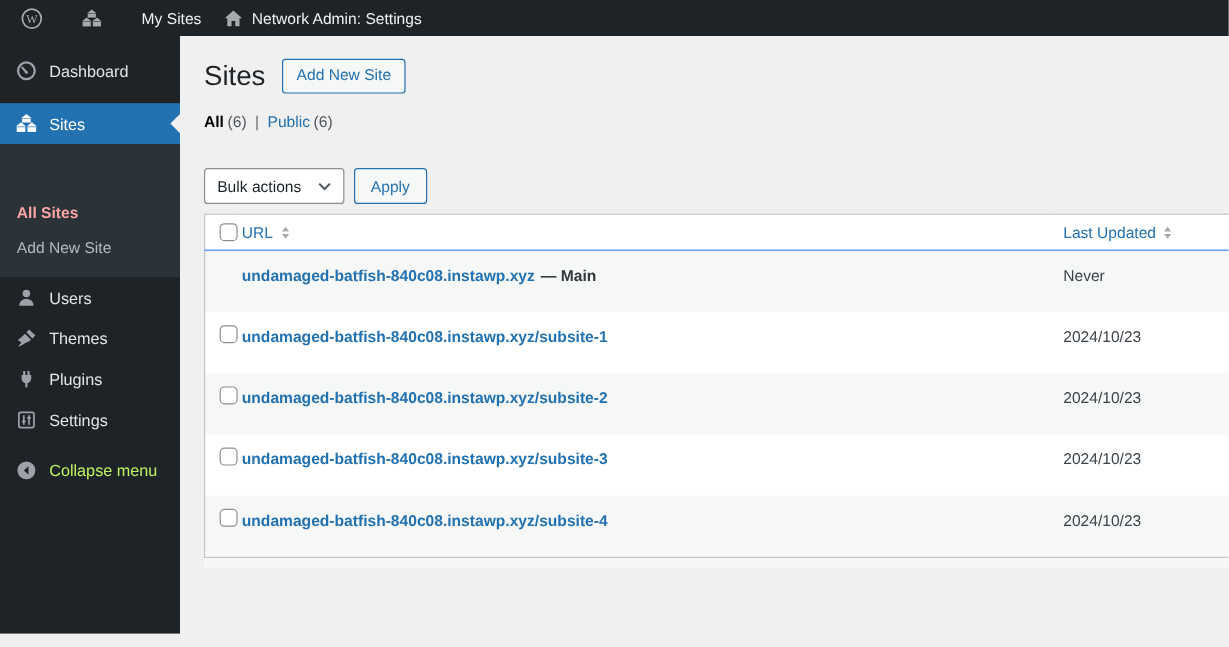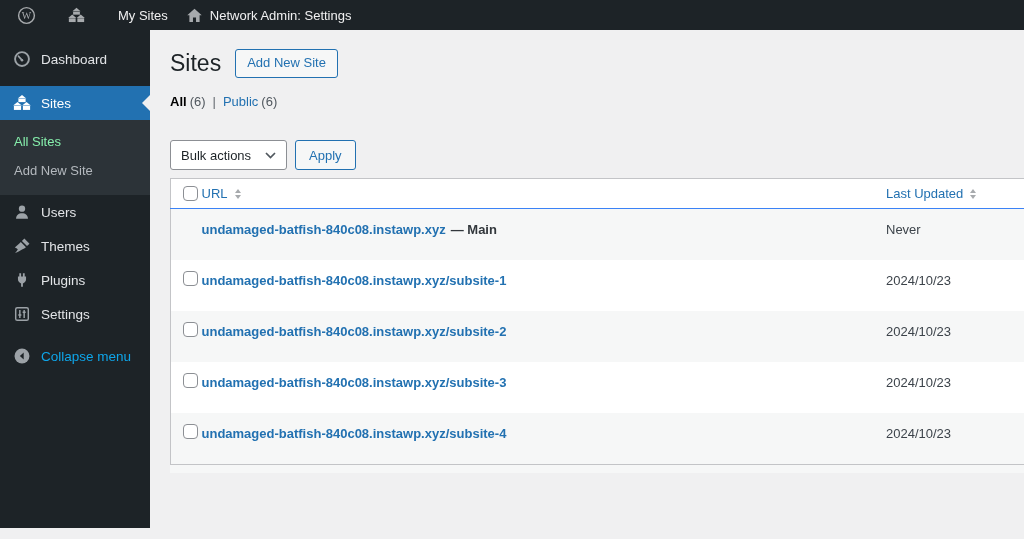--- a/index.html
+++ b/index.html
@@ -30,22 +30,22 @@
   .menu-item .icon { width:18px; height:18px; flex-shrink:0; color:#9ca2a7; }
   .menu-item .icon svg { width:18px; height:18px; display:block; }
   .menu-item.active { background:#2271b1; color:#fff; margin-top:10px; }
   .menu-item.active .icon { color:#fff; }
   .menu-item.active::after {
     content:""; position:absolute; right:0; top:50%; margin-top:-8px;
     border:8px solid transparent; border-right-color:#f0f0f1;
   }
   .submenu { background:#2c3338; padding:7px 0 10px; }
   .submenu-item { padding:7px 12px 7px 14px; font-size:13px; color:#b4b9be; cursor:pointer; }
-  .submenu-item.current { color:#86efac; font-weight:400; }
-  .menu-item.collapse { margin-top:8px; color:#0ea5e9; }
+  .submenu-item.current { color:#fca5a5; font-weight:700;margin-top:36px; }
+  .menu-item.collapse { margin-top:8px; color:#bef264; }
 
   
   .main { flex:1; background:#f0f0f1; padding:19px 0 0 20px; overflow:hidden; color:#3c434a; }
   .page-header { display:flex; align-items:center; gap:14px; }
   .page-title { font-size:23px; font-weight:400; color:#1d2327; line-height:29px; }
   .add-new-btn {
     font-size:13px; line-height:1.25; padding:5px 11px; border:1px solid #2271b1;
     background:#f6f7f7; color:#2271b1; border-radius:3px; cursor:pointer;
     font-family:inherit;
   }

